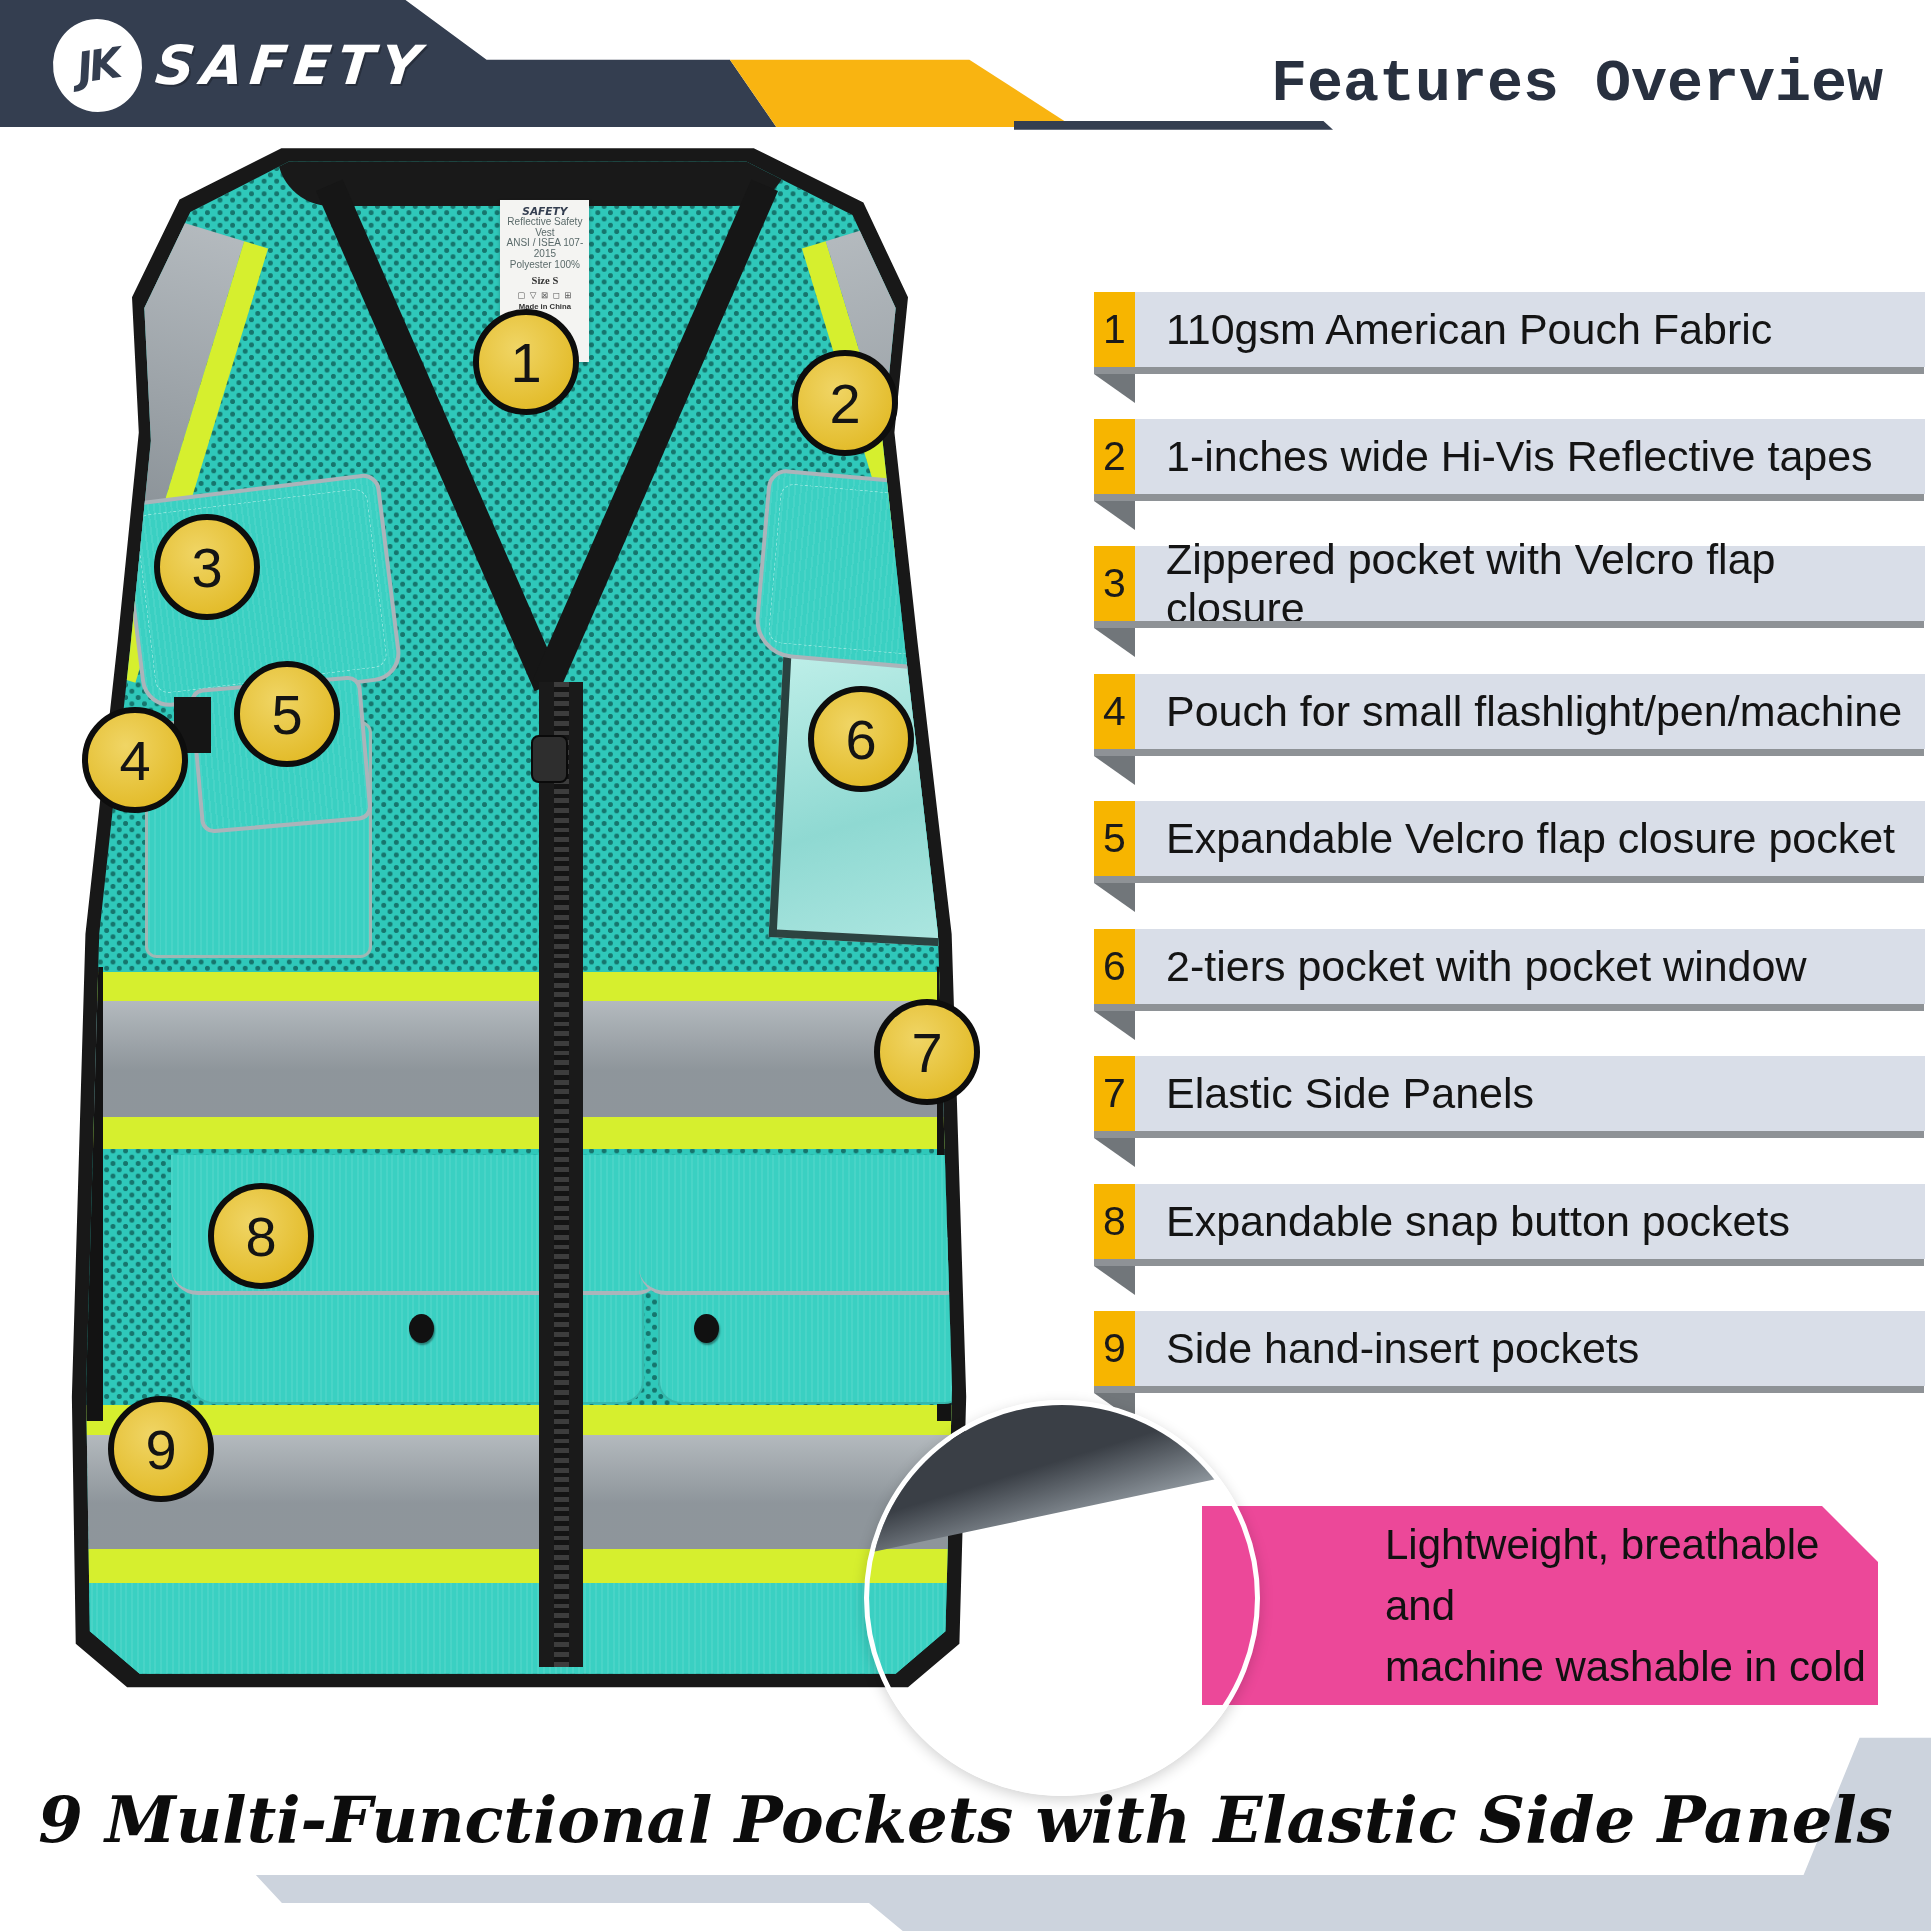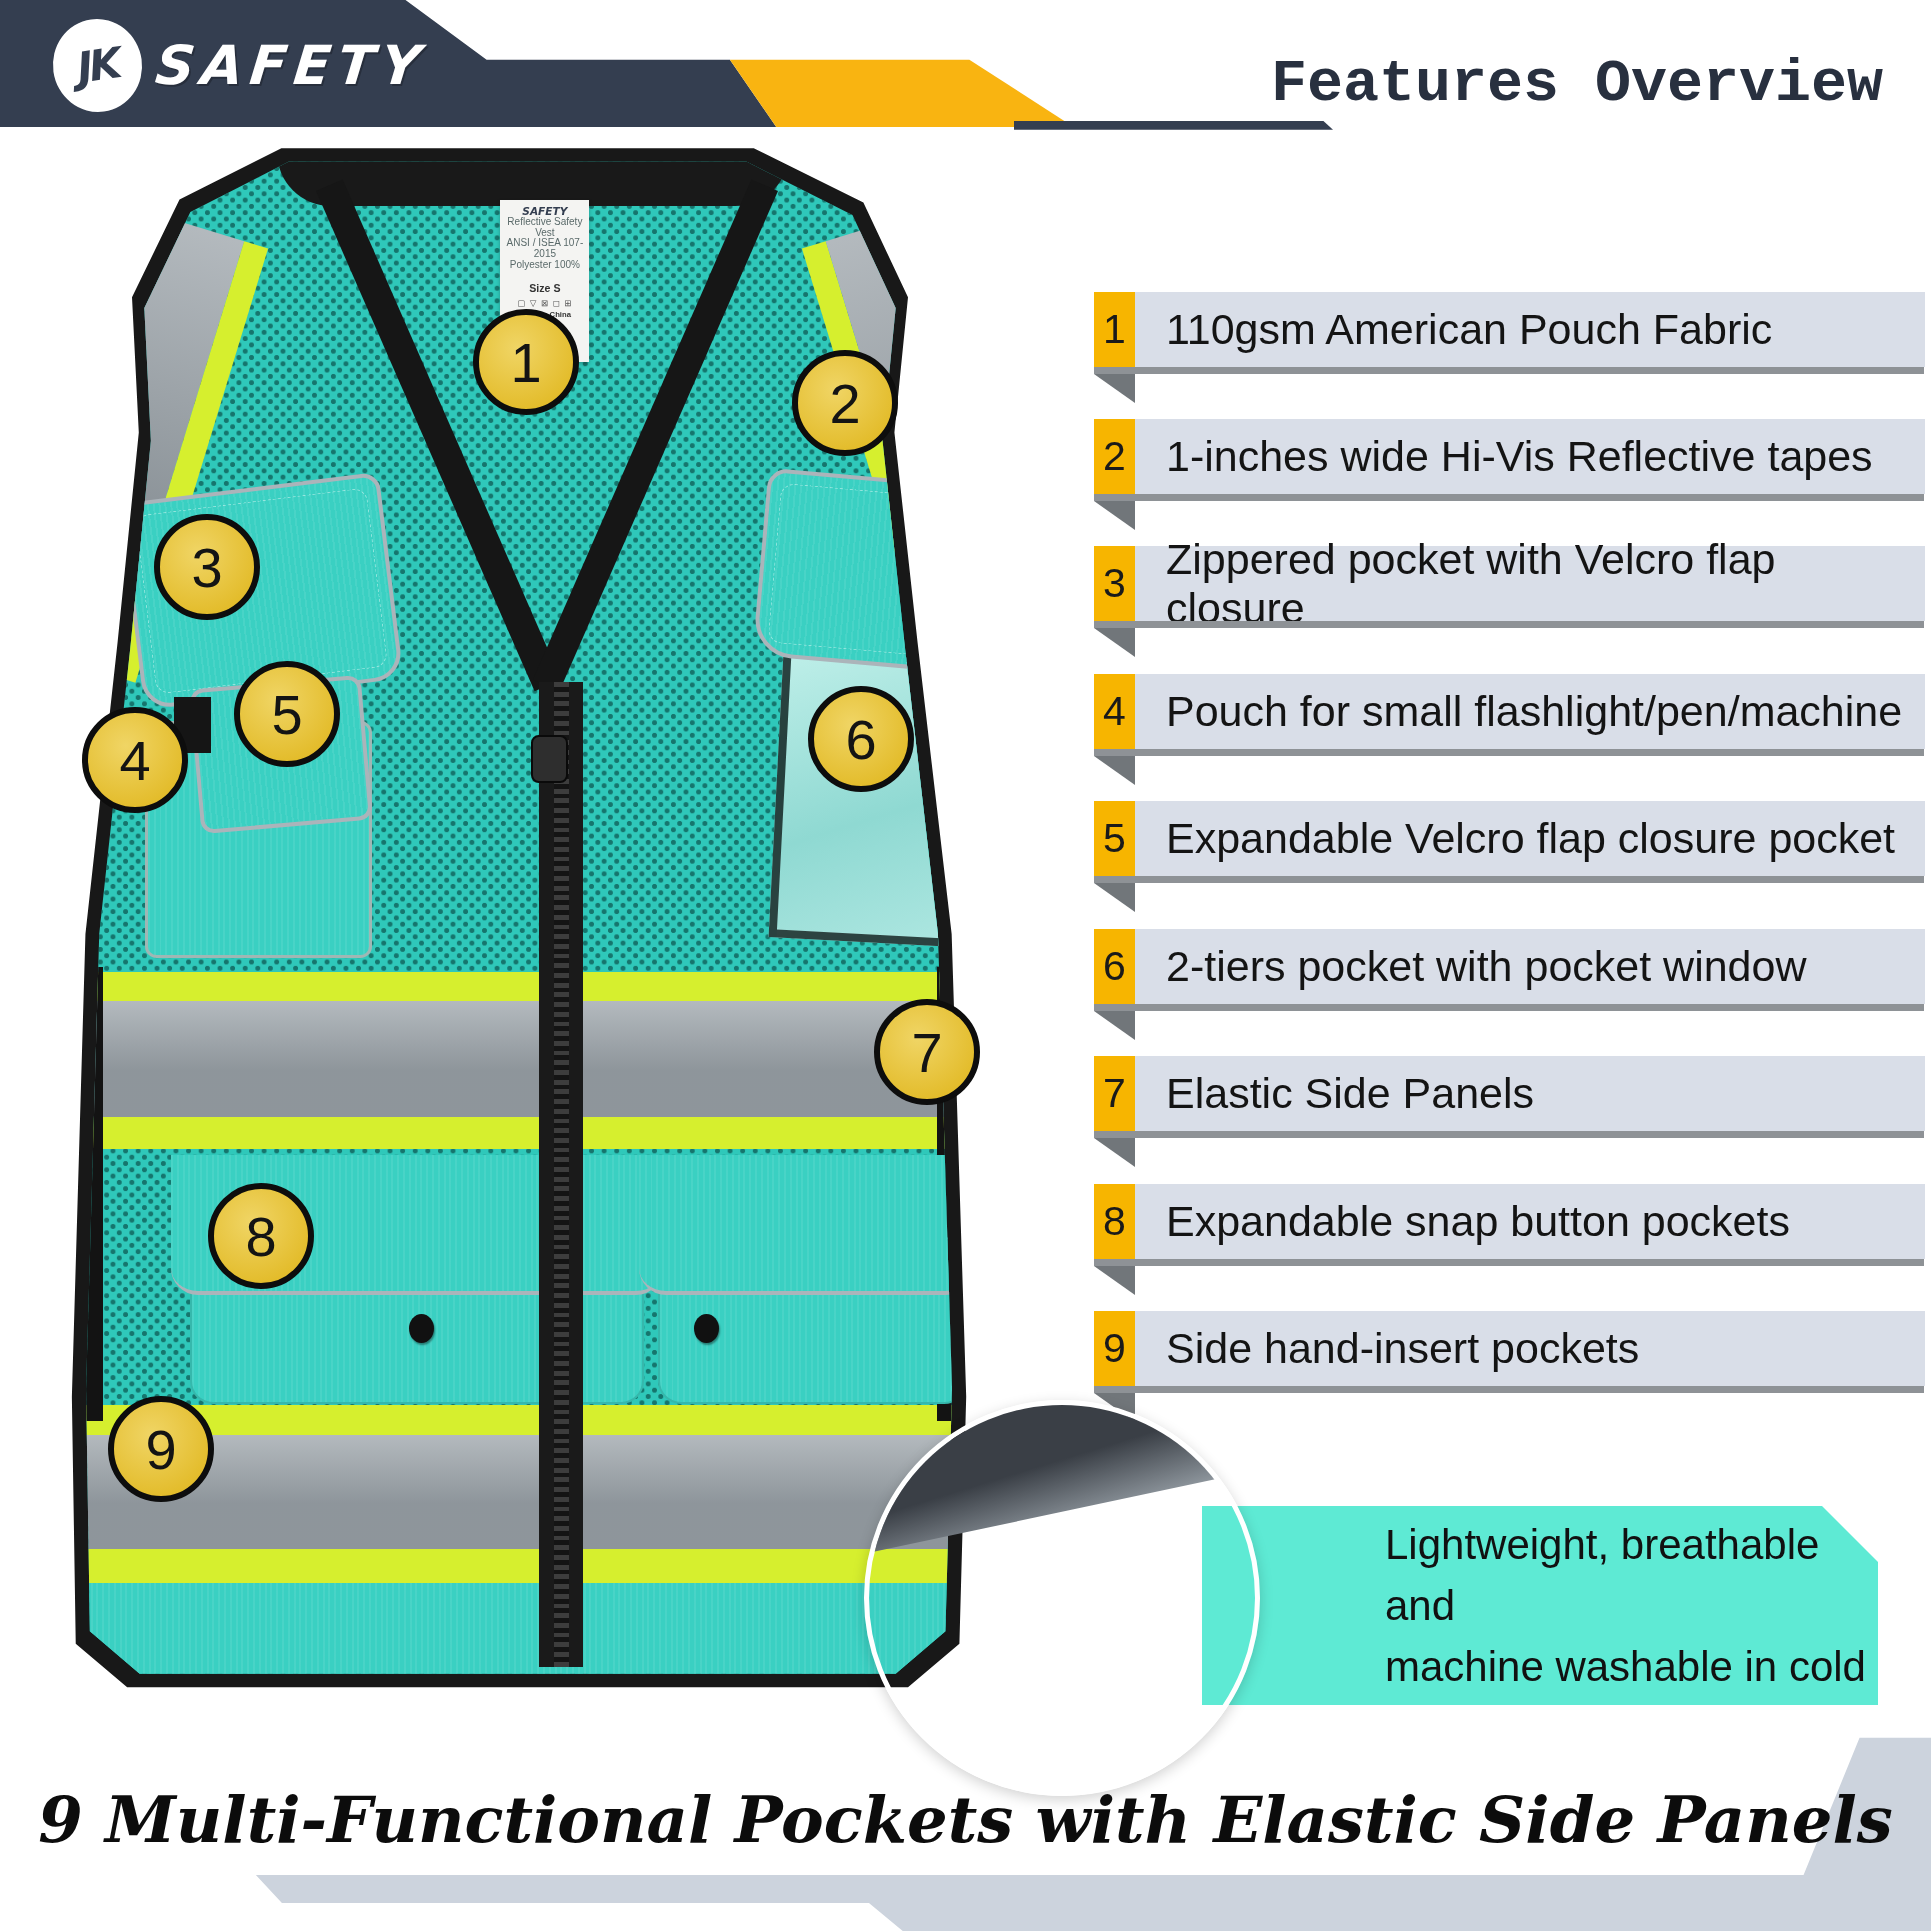--- a/index.html
+++ b/index.html
@@ -58,21 +58,21 @@
     border-radius:0 0 58px 58px;}
   .vtrim{position:absolute;width:29px;height:546px;background:#161616;}
   .vtrim.left{left:266px;top:35px;transform:rotate(-23.6deg);transform-origin:top left;}
   .vtrim.right{left:699px;top:35px;transform:rotate(23.6deg);transform-origin:top right;}
   .neck-label{position:absolute;left:450px;top:44px;width:89px;height:162px;background:#f4f4f2;
     box-shadow:0 1.9px 3.9px rgba(0,0,0,.25);display:flex;flex-direction:column;align-items:center;
     padding-top:5.8px;box-sizing:border-box;color:#4a4a4a;}
   .neck-label .mini-logo{font-family:"DejaVu Sans",sans-serif;font-weight:bold;font-style:italic;
     font-size:10.6px;color:#343e50;}
   .neck-label .tl{font-size:10px;line-height:10.6px;text-align:center;color:#5a6a6a;}
-  .neck-label .tsz{font-size:10.6px;font-weight:bold;color:#333;margin-top:12px;}
+  .neck-label .tsz{font-size:10.6px;font-weight:bold;color:#333;margin-top:5px;font-family:Liberation Serif, serif;}
   .neck-label .ticons{font-size:8.7px;letter-spacing:1px;color:#555;margin-top:3.9px;}
   .neck-label .tmade{font-size:7.7px;font-weight:bold;color:#333;margin-top:1.9px;}
   .zipper{position:absolute;left:489px;top:526px;width:44px;height:985px;background:#1a1a1a;}
   .zipper .teeth{position:absolute;left:14.5px;top:0;width:15.4px;height:100%;
     background:repeating-linear-gradient(180deg,#3d3d3d 0 4.8px,#141414 4.8px 9.7px);}
   .zip-slider{position:absolute;left:-8.7px;top:53px;width:33px;height:44px;background:#2e2e2e;
     border:2.9px solid #0a0a0a;border-radius:7.7px;}
   .pocket{position:absolute;box-sizing:border-box;}
   .piping{border:4.8px solid #abb4ba;}
   .stitch{position:absolute;inset:9.7px;border:1.9px dashed rgba(255,255,255,.45);border-radius:13.5px;}
@@ -94,21 +94,21 @@
   
   .inset{left:864px;top:1400px;width:386px;height:386px;border-radius:50%;overflow:hidden;
     border:5.8px solid #fff;box-shadow:0 3.9px 13.5px rgba(0,0,0,.18);z-index:5;
     background:
       radial-gradient(circle,rgba(3,48,44,.65) 2.7px,transparent 3.5px),
       radial-gradient(circle,rgba(3,48,44,.65) 2.7px,transparent 3.5px),
       linear-gradient(115deg,#148densed 0,#148a7e 0%,#2cc4b5 16%,#0d6a61 32%,#2fc8b9 48%,#0f7168 64%,#29beb0 80%,#116e66 100%);
     background-size:15.4px 15.4px,15.4px 15.4px,100% 100%;background-position:0 0,7.7px 7.7px,0 0;}
   .inset .wedge{position:absolute;left:-58px;top:-68px;width:406px;height:183px;
     background:linear-gradient(175deg,#3a3f46 70%,#8f979e 100%);transform:rotate(-12deg);}
-  .infobox{left:1202px;top:1506px;width:676px;height:199px;background:#5eead4;
+  .infobox{left:1202px;top:1506px;width:676px;height:199px;background:#ec4899;
     clip-path:polygon(0 0,calc(100% - 56px) 0,100% 56px,100% 100%,0 100%);
     display:flex;flex-direction:column;justify-content:center;padding-left:183px;
     box-sizing:border-box;font-size:42px;line-height:61px;color:#111;z-index:4;}
 
   
   .caption{left:0;top:1782px;width:1931px;text-align:center;font-family:"DejaVu Serif",serif;
     font-weight:bold;font-style:italic;font-size:64px;color:#0c0c0c;z-index:6;}
   .bottom-deco{left:0;top:1728px;width:1931px;height:203px;background:#ccd3dd;
     clip-path:polygon(13.25% 72.4%,93.4% 72.4%,96.3% 4.8%,100% 4.8%,100% 100%,46.75% 100%,45% 86.2%,14.6% 86.2%);}
 </style>

